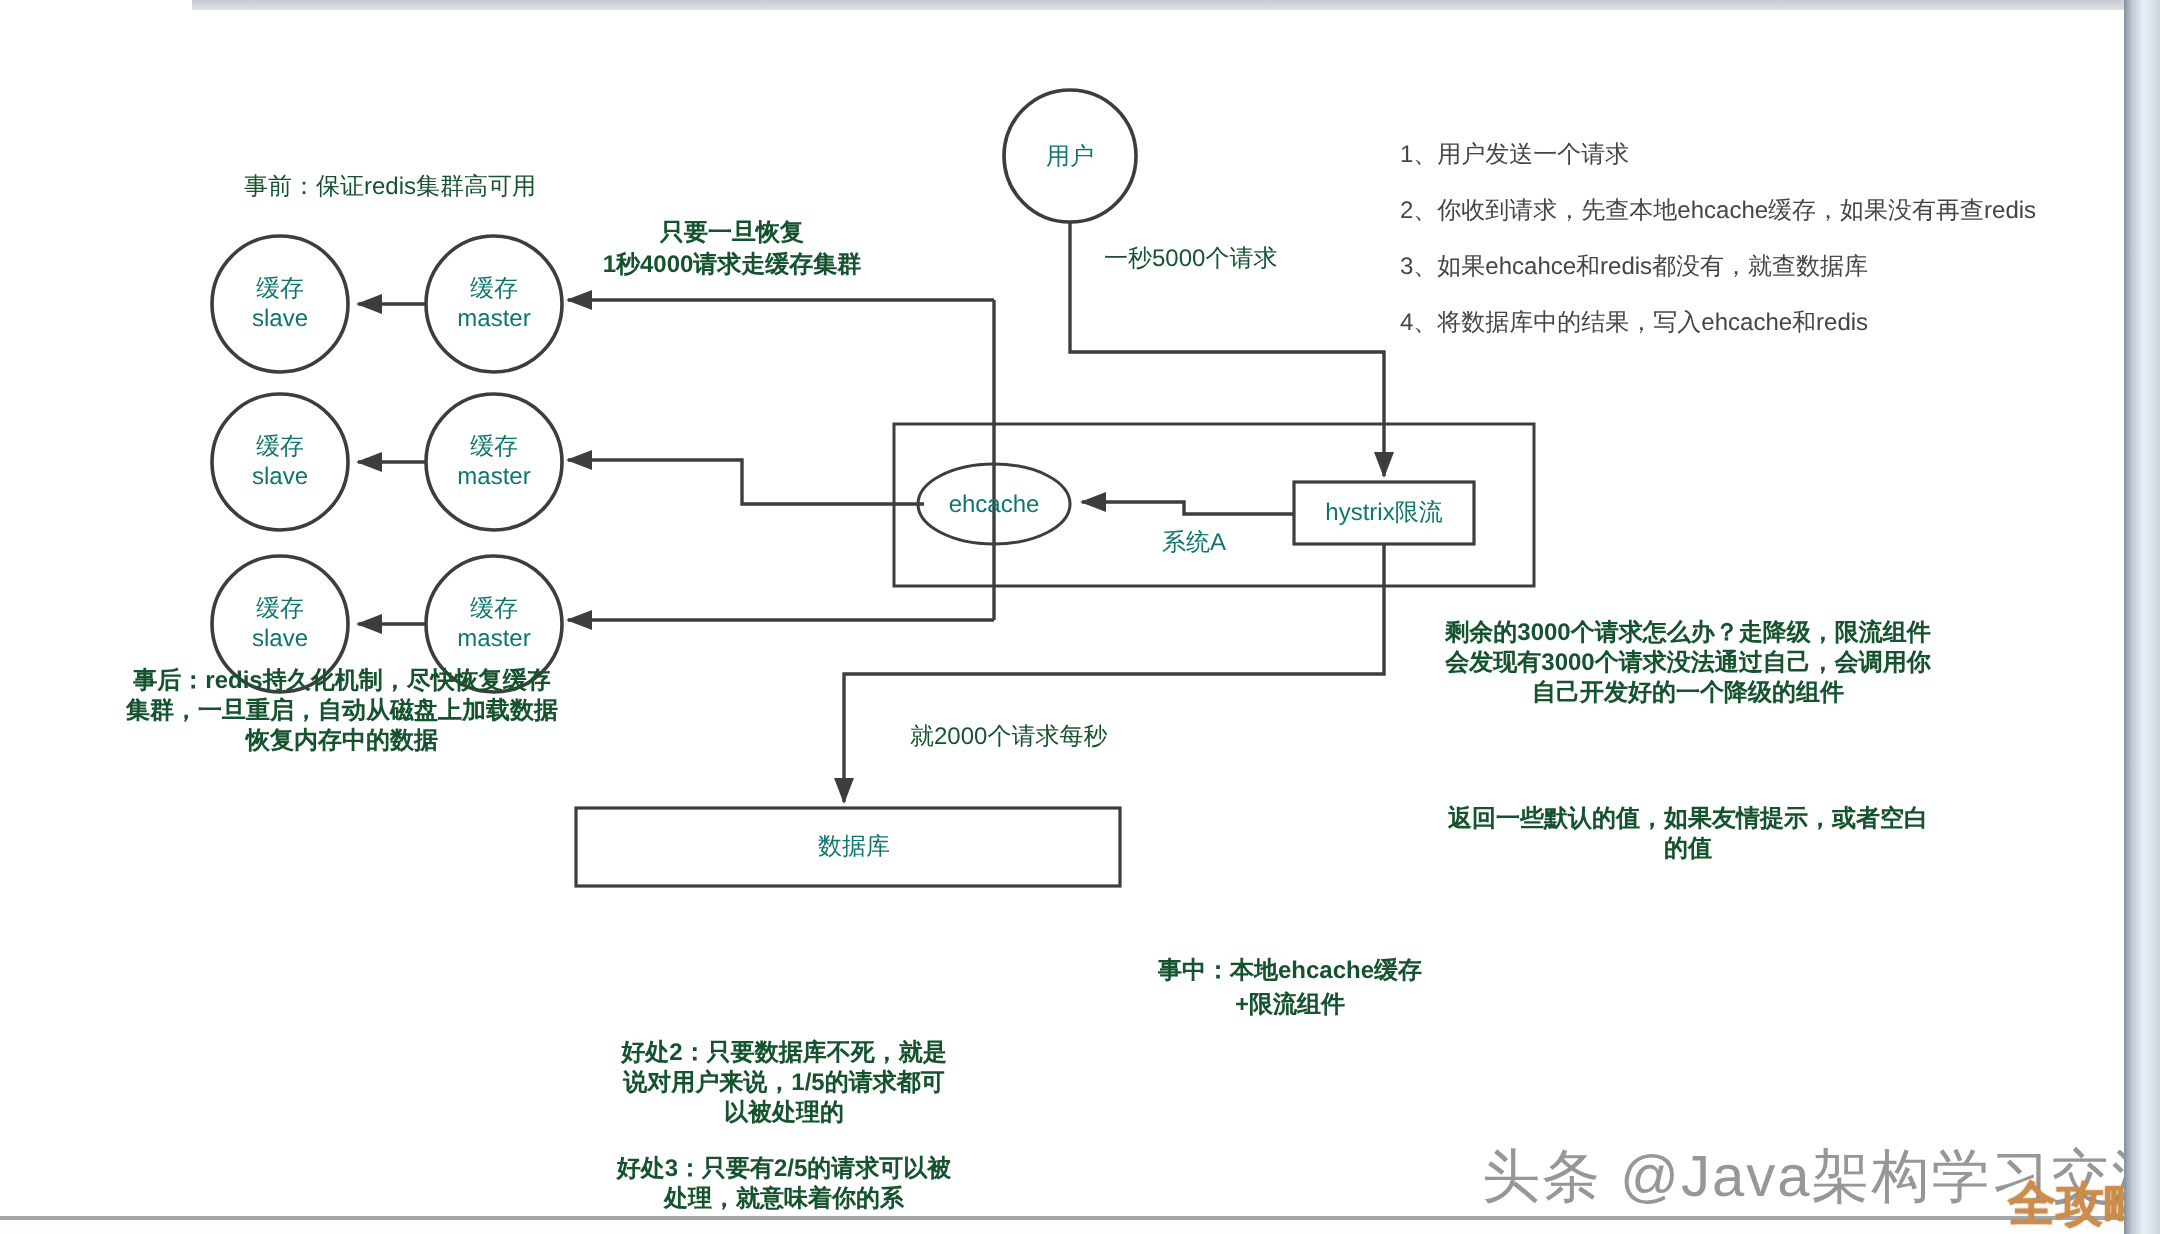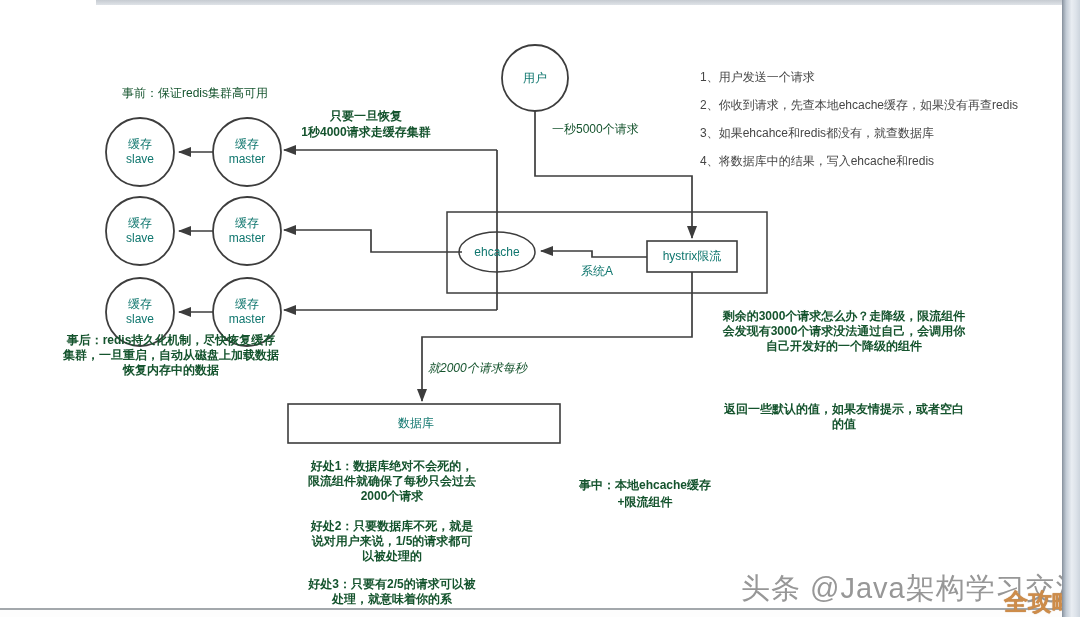--- a/index.html
+++ b/index.html
@@ -84,46 +84,45 @@
     <div>slave</div>
   </div>
   <div class="node-label" style="left:213px;top:297px;width:68px;">
     <div>缓存</div>
     <div>master</div>
   </div>
 
   <div class="node-label" style="left:457px;top:245px;width:80px;">ehcache</div>
   <div class="node-label" style="left:647px;top:249px;width:90px;">hystrix限流</div>
   <div class="node-label" style="left:547px;top:220px;width:100px;margin-top:44px;">系统A</div>
-  <div class="node-label" style="left:280px;top:416px;width:272px;">数据库</div>
+  <div class="node-label" style="left:291px;top:416px;width:272px;">数据库</div>
 
   <div class="txt" style="left:552px;top:122px;">一秒5000个请求</div>
   <div class="txt c" style="left:280px;top:108px;width:172px;line-height:16px;">只要一旦恢复
 1秒4000请求走缓存集群</div>
-  <div class="txt" style="left:428px;top:361px;font-style:italic;">就2000个请求每秒</div>
+  <div class="txt" style="left:455px;top:361px;">就2000个请求每秒</div>
 
   <div class="txt" style="left:122px;top:86px;">事前：保证redis集群高可用</div>
 
   <div class="txt c" style="left:36px;top:333px;width:216px;margin-left:27px;">事后：redis持久化机制，尽快恢复缓存集群，一旦重启，自动从磁盘上加载数据恢复内存中的数据</div>
 
   <div class="txt c" style="left:570px;top:477px;width:150px;line-height:17px;">事中：本地ehcache缓存
 +限流组件</div>
 
   <div class="steps" style="position:absolute;left:700px;top:57px;z-index:2;">
     <div>1、用户发送一个请求</div>
     <div>2、你收到请求，先查本地ehcache缓存，如果没有再查redis</div>
     <div>3、如果ehcahce和redis都没有，就查数据库</div>
     <div>4、将数据库中的结果，写入ehcache和redis</div>
   </div>
 
 
   <div class="txt c" style="left:722px;top:309px;width:244px;">剩余的3000个请求怎么办？走降级，限流组件会发现有3000个请求没法通过自己，会调用你自己开发好的一个降级的组件</div>
   <div class="txt c" style="left:722px;top:402px;width:244px;">返回一些默认的值，如果友情提示，或者空白的值</div>
 
-  <div class="txt c" style="left:306px;top:459px;width:172px;">好处1：数据库绝对不会死的，限流组件就确保了每秒只会过去2000个请求</div>
   <div class="txt c" style="left:306px;top:519px;width:172px;">好处2：只要数据库不死，就是说对用户来说，1/5的请求都可以被处理的</div>
   <div class="txt c" style="left:304px;top:577px;width:176px;">好处3：只要有2/5的请求可以被处理，就意味着你的系</div>
 
   <div id="wm-main">头条 @Java架构学习交流</div>
   <div id="wm-badge">全攻略</div>
 
   <div id="top-edge"></div>
   <div id="bottom-line"></div>
   <div id="bottom-area"></div>
   <div id="scrollbar"></div>

